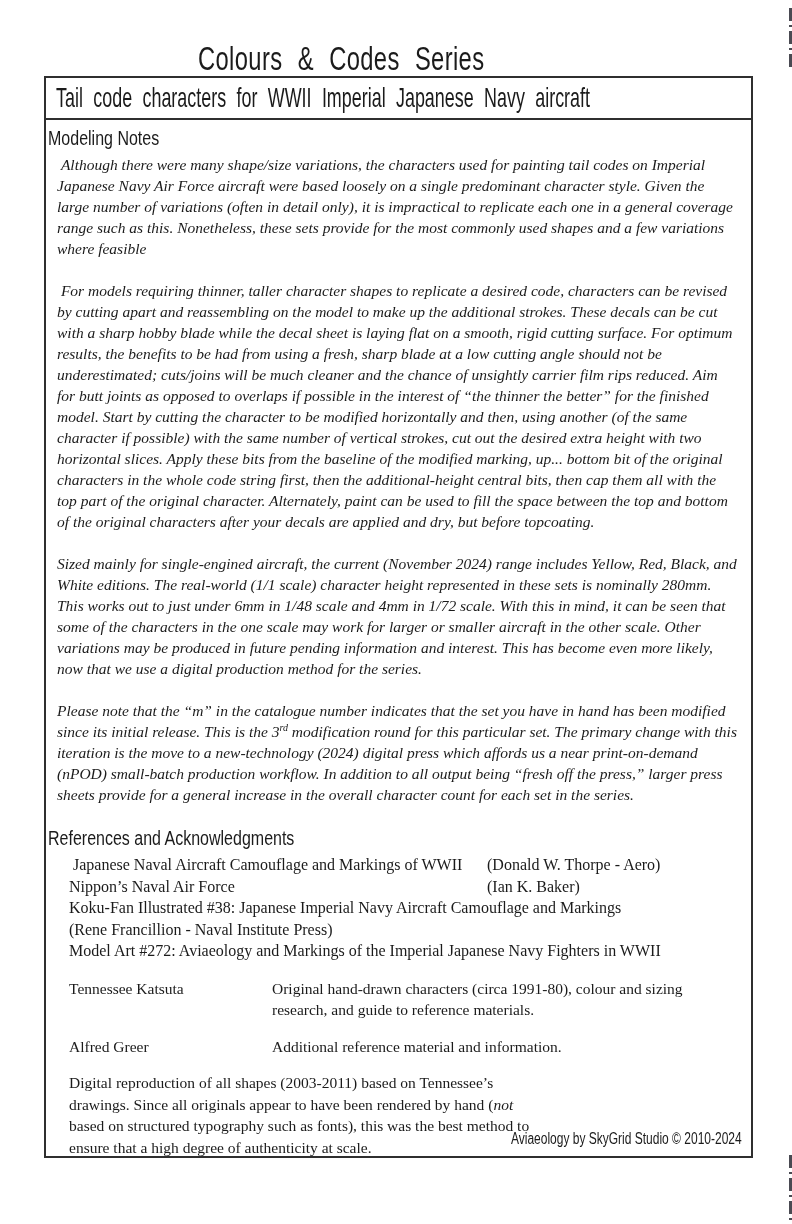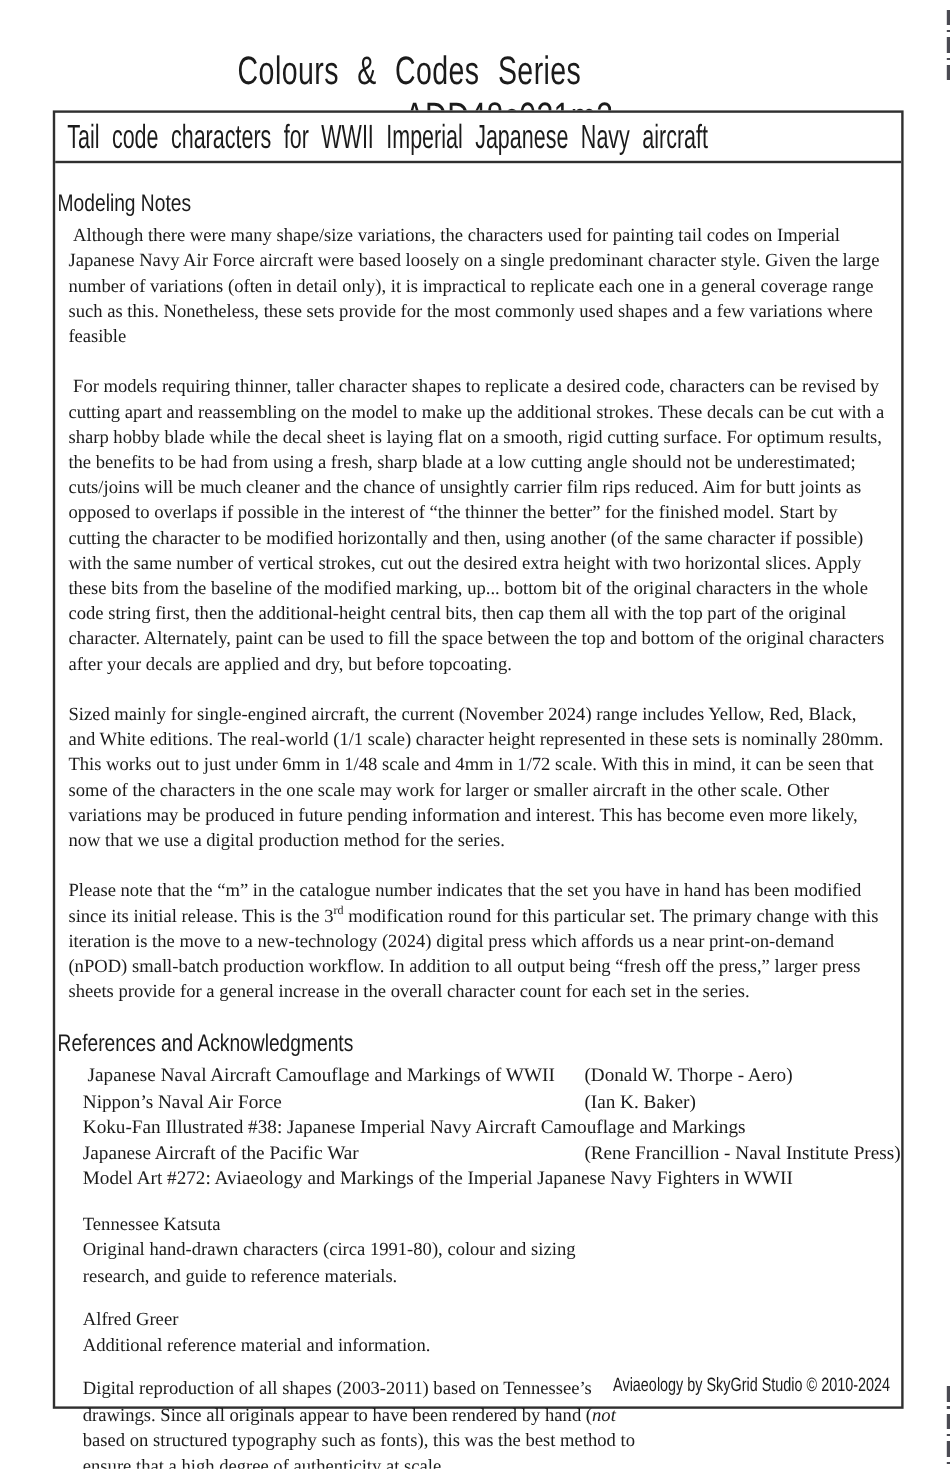--- a/index.html
+++ b/index.html
@@ -31,54 +31,54 @@
   .brand {
     font-size: 33px; letter-spacing: 0.5px; word-spacing: 0.35em;
     transform: scaleX(0.72); transform-origin: left center; white-space: nowrap;
   }
   .catalog {
     font-size: 33px; letter-spacing: 0.5px;
     transform: scaleX(0.76); transform-origin: right center; white-space: nowrap;
   }
 
   .sheet-box {
-    position: absolute; left: 44px; top: 92px; width: 709px; height: 1082px;
+    position: absolute; left: 44px; top: 76px; width: 709px; height: 1082px;
     border: 2px solid #2f2f2f; background: #fff;
   }
   .title-band {
     height: 42px; border-bottom: 2px solid #2f2f2f;
     display: flex; align-items: center; padding-left: 10px;
   }
   .sheet-title {
     font-size: 28px; word-spacing: 0.3em; white-space: nowrap;
     transform: scaleX(0.64); transform-origin: left center;
   }
 
-  .content { padding: 23px 14px 0 2px; }
+  .content { padding: 7px 14px 0 2px; }
   h2.section-heading {
     font-size: 20px; font-weight: normal; margin: 0 0 4px 0;
     font-family: "Liberation Sans", sans-serif;
     transform: scaleX(0.8); transform-origin: left center; white-space: nowrap;
   }
   h2.refs-heading { margin-top: 22px; }
 
   .body-par {
     font-size: 15.5px; line-height: 21px;
-    margin: 0 0 21px 9px; white-space: pre-wrap;
+    margin: 0 0 21px 9px; white-space: pre-wrap; font-style: italic;
   }
   .body-par:last-of-type { margin-bottom: 0; }
   sup.sup { font-size: 10px; line-height: 0; vertical-align: super; }
 
   .refs { margin-left: 21px; font-size: 16px; line-height: 21.5px; }
   .ref-row { display: flex; }
   .ref-title { flex: none; min-width: 418px; white-space: pre; }
   .ref-credit { white-space: nowrap; }
 
   .acks { margin-left: 21px; margin-top: 16px; font-size: 15.5px; line-height: 21.5px; }
-  .ack-row { display: flex; margin-bottom: 15px; flex-direction: column; }
+  .ack-row { display: flex; margin-bottom: 15px; }
   .ack-name { flex: none; width: 203px; }
   .ack-text { flex: none; width: 466px; }
   .ack-text i { font-style: italic; }
 
   .sheet-footer {
     position: absolute; right: 9px; bottom: 8px;
     font-family: "Liberation Sans", sans-serif;
     font-size: 16px; white-space: nowrap;
     transform: scaleX(0.75); transform-origin: right center;
   }
@@ -120,21 +120,20 @@
         </div>
         <div class="ref-row">
           <span class="ref-title">Nippon’s Naval Air Force</span>
           <span class="ref-credit">(Ian K. Baker)</span>
         </div>
         <div class="ref-row">
           <span class="ref-title">Koku-Fan Illustrated #38: Japanese Imperial Navy Aircraft Camouflage and Markings</span>
           <span class="ref-credit"></span>
         </div>
         <div class="ref-row">
-          <span class="ref-title">Japanese Aircraft of the Pacific War</span>
           <span class="ref-credit">(Rene Francillion - Naval Institute Press)</span>
         </div>
         <div class="ref-row">
           <span class="ref-title">Model Art #272: Aviaeology and Markings of the Imperial Japanese Navy Fighters in WWII</span>
           <span class="ref-credit"></span>
         </div>
       </div>
 
       <div class="acks">
         <div class="ack-row">

